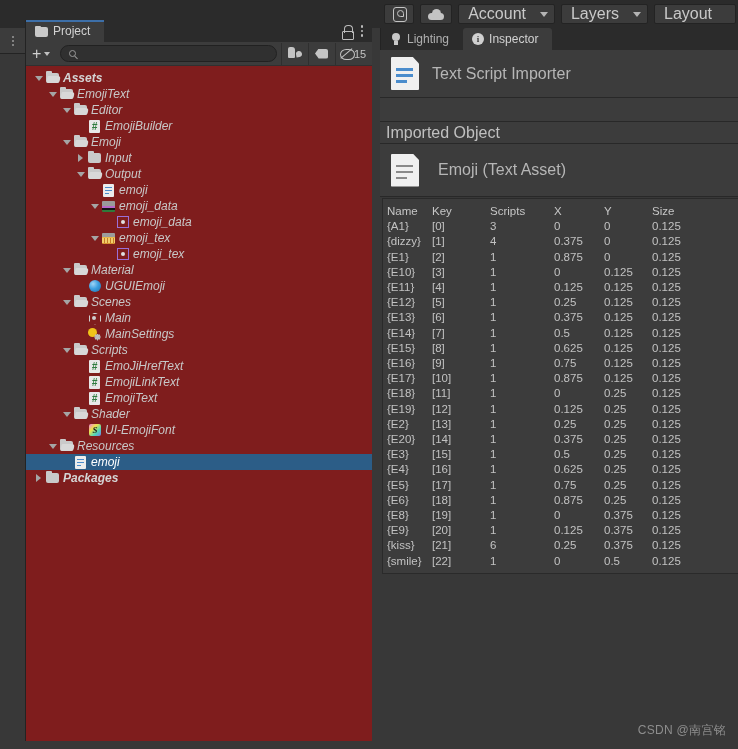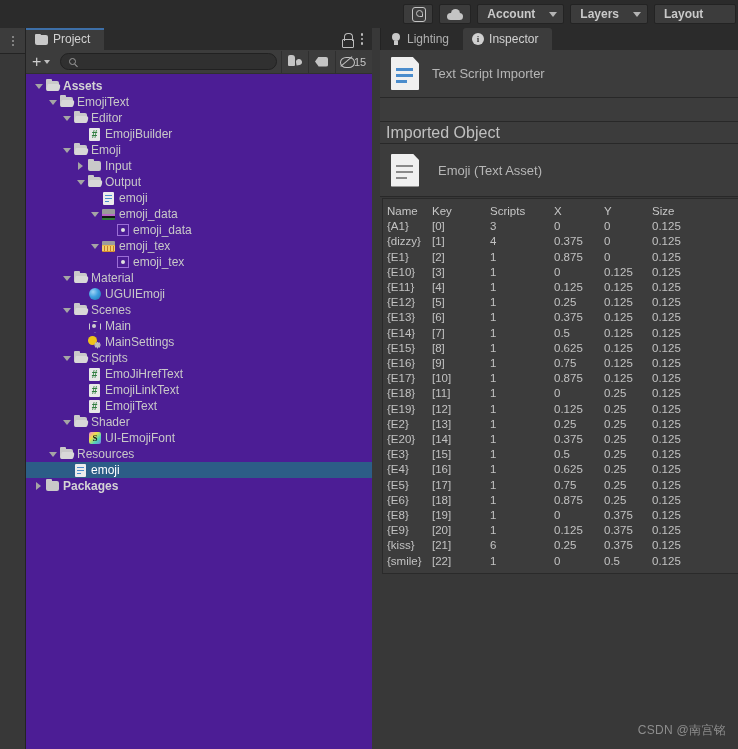--- a/index.html
+++ b/index.html
@@ -24,21 +24,21 @@
     height: 20px; min-width: 30px;
     background: #3c3c3c;
     border: 1px solid #232323;
     border-radius: 2px;
     display: flex; align-items: center; justify-content: center;
     margin-right: 6px;
     color: #c4c4c4;
     padding: 0 7px;
   }
   .tb-btn.dropdown { justify-content: space-between; padding: 0 6px 0 9px; }
-  .tb-btn .lbl { font-size: 12px; color: #c9c9c9; line-height: 18px; font-weight: bold; }
+  .tb-btn .lbl { font-size: 16px; color: #c9c9c9; line-height: 18px; }
   .tb-caret {
     width: 0; height: 0; margin-left: 14px;
     border-left: 4px solid transparent; border-right: 4px solid transparent;
     border-top: 5px solid #b4b4b4;
   }
   .tb-btn.plain { background: #3c3c3c; border: 1px solid #232323; }
   .tb-btn.last { margin-right: 2px; }
 
   
   .icon-collab { width: 14px; height: 14px; position: relative; }
@@ -70,21 +70,21 @@
     display: flex; align-items: center; justify-content: center;
   }
   .rail-handle.h1 { top: 0; }
   .rail-handle.h2 { top: 40px; background: #3c3c3c; }
   .vdots { display: flex; flex-direction: column; gap: 2px; }
   .vdots i { display: block; width: 2px; height: 2px; background: #9a9a9a; border-radius: 50%; }
   .rail-body { position: absolute; left: 0; top: 26px; width: 25px; height: 695px; background: #383838; }
 
   
   .project-panel {
-    position: absolute; left: 25px; top: 28px; width: 347px; height: 721px;
+    position: absolute; left: 25px; top: 20px; width: 347px; height: 721px;
     background: #383838; border-left: 1px solid #232323;
   }
   .tabstrip {
     position: relative; height: 22px; background: #2b2b2b;
     display: flex; align-items: flex-end;
   }
   .tab {
     height: 22px; display: flex; align-items: center; gap: 5px;
     padding: 0 14px 0 9px; font-size: 12px; color: #b0b0b0;
     background: #2b2b2b; position: relative;
@@ -204,21 +204,21 @@
   }
   .eye::after {
     content:""; position:absolute; left:-1px; top:4px; width:15px; height:1.3px;
     background:#c4c4c4; transform: rotate(-40deg);
   }
   .cnt { font-size: 11px; color: #c4c4c4; margin-left: 1px; }
 
   
   .tree {
     position: absolute; left: 0; top: 46px; right: 0; bottom: 0;
-    background: #4c1d95; overflow: hidden; padding-top: 4px;
+    background: #7f1d1d; overflow: hidden; padding-top: 4px; font-style: italic;
   }
   .row {
     height: 16px; display: flex; align-items: center; font-size: 12px;
     color: #c8c8c8; white-space: nowrap; padding-right: 4px;
   }
   .row.selected { background: #2c5d87; color: #ffffff; }
   .row.bold { font-weight: bold; color: #d4d4d4; }
   .tw {
     width: 13px; height: 16px; display: flex; align-items: center; justify-content: center;
     flex: 0 0 auto;
@@ -362,21 +362,21 @@
   .doc-icon {
     width: 28px; height: 33px; background: #f0f0f0; position: relative;
     border-radius: 1px; flex: 0 0 auto;
     clip-path: polygon(0 0, 78% 0, 100% 20%, 100% 100%, 0 100%);
   }
   .doc-icon .ln { position: absolute; left: 5px; height: 2.6px; background: #4a8ccc; }
   .doc-icon .ln1 { top: 11px; width: 17px; }
   .doc-icon .ln2 { top: 17px; width: 17px; }
   .doc-icon .ln3 { top: 23px; width: 11px; }
   .doc-icon.grey .ln { background: #8a8a8a; }
-  .insp-title { font-size: 13px; color: #b6b6b6; }
+  .insp-title { font-size: 16px; color: #b6b6b6; }
   .insp-blank { height: 24px; background: #3c3c3c; border-bottom: 1px solid #282828; }
   .insp-section {
     height: 22px; background: #3c3c3c; border-bottom: 1px solid #282828;
     display: flex; align-items: center; padding-left: 6px;
     font-size: 16px; color: #c0c0c0;
   }
   .insp-obj {
     height: 53px; background: #3c3c3c; border-bottom: 1px solid #282828;
     display: flex; align-items: center; padding-left: 11px; gap: 19px;
   }

